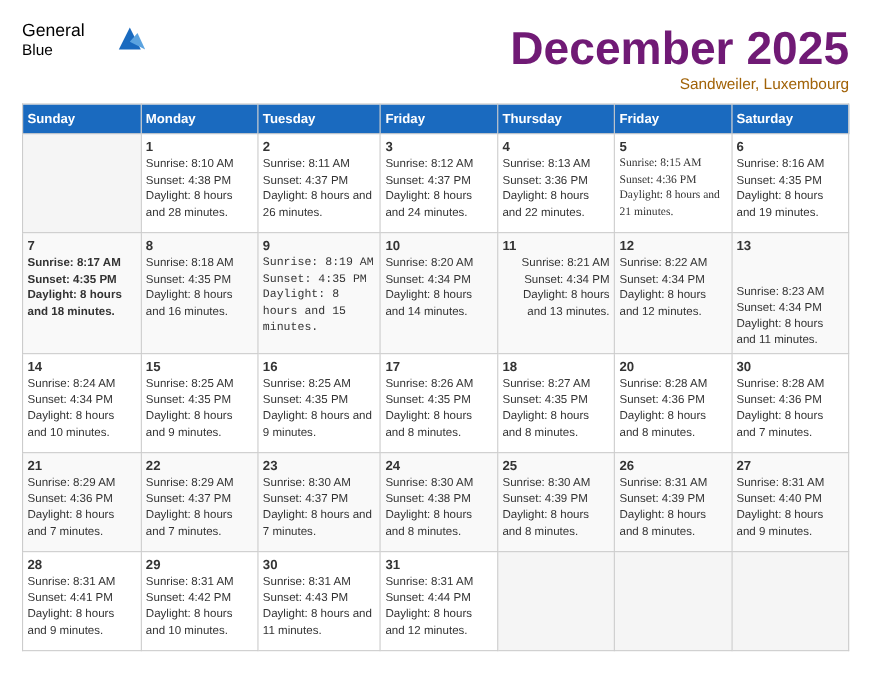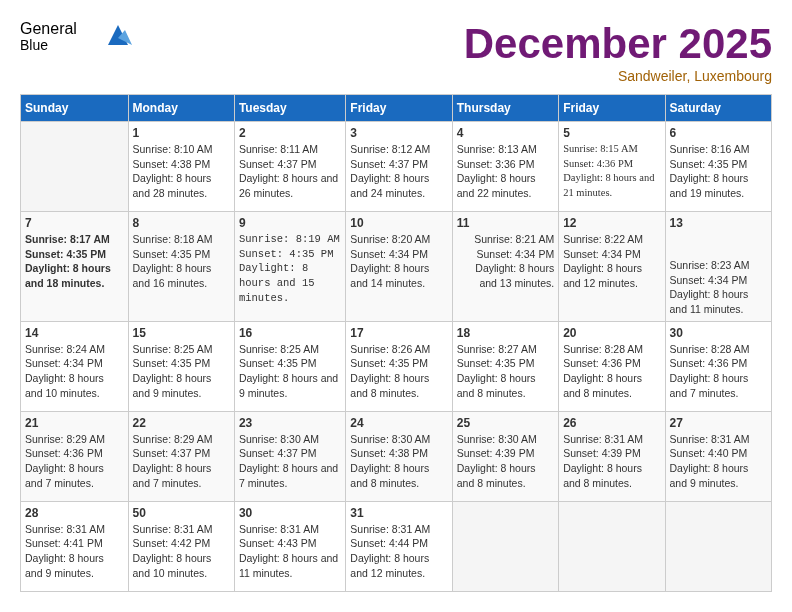--- a/index.html
+++ b/index.html
@@ -293,21 +293,21 @@
         </td>
       </tr>
       <tr>
         <td>
           <div class="day-number">28</div>
           <div class="day-detail" style="white-space: pre-line;">Sunrise: 8:31 AM
 Sunset: 4:41 PM
 Daylight: 8 hours and 9 minutes.</div>
         </td>
         <td>
-          <div class="day-number">50</div>
+          <div class="day-number">29</div>
           <div class="day-detail" style="white-space: pre-line;">Sunrise: 8:31 AM
 Sunset: 4:42 PM
 Daylight: 8 hours and 10 minutes.</div>
         </td>
         <td>
           <div class="day-number">30</div>
           <div class="day-detail" style="white-space: pre-line;">Sunrise: 8:31 AM
 Sunset: 4:43 PM
 Daylight: 8 hours and 11 minutes.</div>
         </td>

